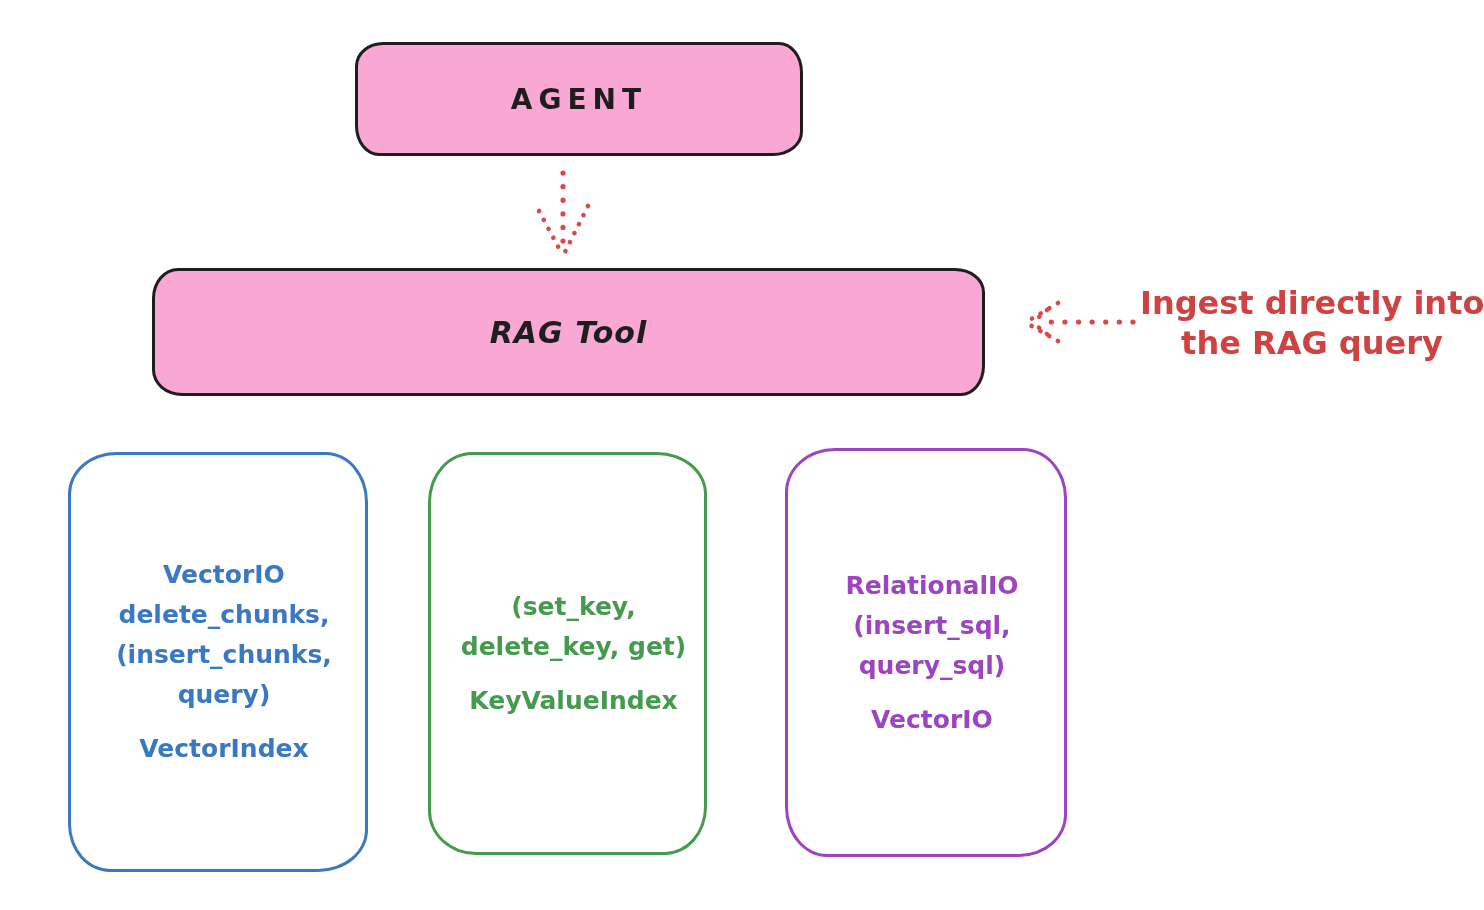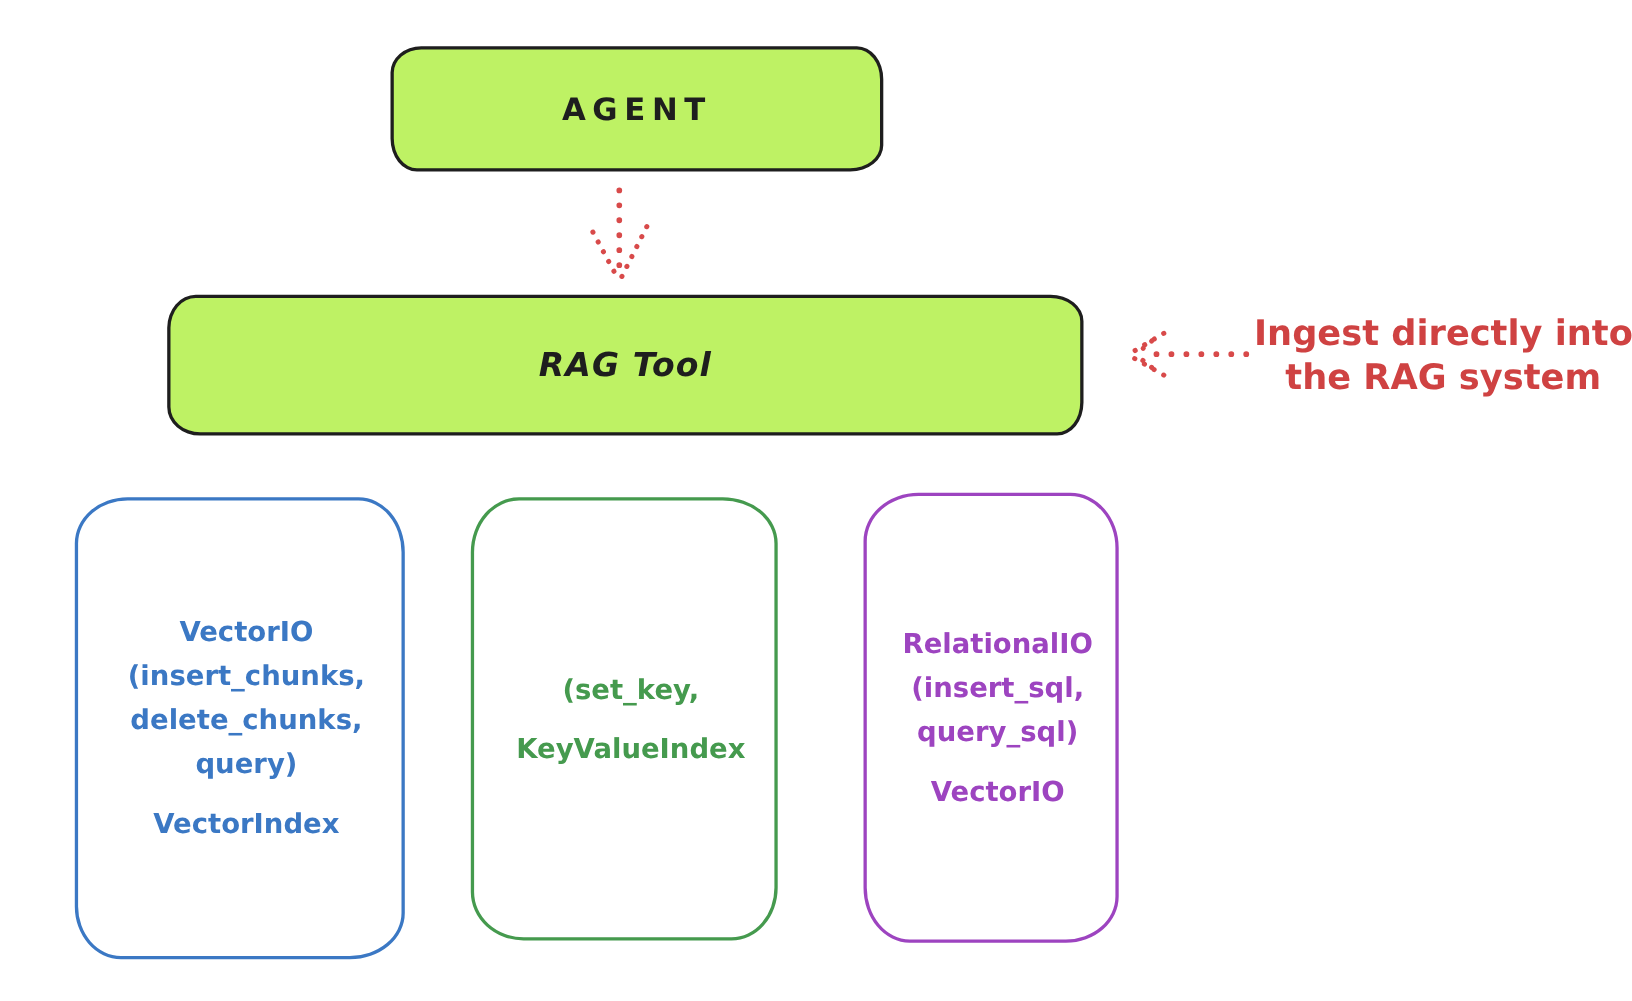--- a/index.html
+++ b/index.html
@@ -14,21 +14,21 @@
     background: #ffffff;
     font-family: "DejaVu Sans", sans-serif;
     overflow: hidden;
   }
   .sketch-box {
     position: absolute;
     box-sizing: border-box;
     display: flex;
     align-items: center;
     justify-content: center;
-    background: #bef264;
+    background: #f9a8d4;
   }
   .black-box {
     border: 3.5px solid #1e1e1e;
     color: #1e1e1e;
   }
   .agent-box {
     left: 355px; top: 42px; width: 448px; height: 114px;
     border-radius: 28px 24px 30px 24px / 24px 30px 24px 30px;
   }
   .agent-label {
@@ -101,21 +101,21 @@
     color: #3b78c4;
     border-radius: 48px 42px 50px 42px / 42px 50px 42px 48px;
   }
   .keyvalue-box {
     left: 428px; top: 452px; width: 279px; height: 403px;
     border: 3.5px solid #459a4e;
     color: #459a4e;
     border-radius: 44px 50px 42px 48px / 50px 42px 48px 44px;
   }
   .relational-box {
-    left: 785px; top: 448px; width: 232px; height: 409px;
+    left: 785px; top: 448px; width: 282px; height: 409px;
     border: 3.5px solid #9d44c0;
     color: #9d44c0;
     border-radius: 50px 44px 48px 42px / 44px 50px 42px 50px;
   }
 </style>
 </head>
 <body>
 
 <div class="canvas">
 
@@ -137,33 +137,34 @@
       <path class="dot-stroke-fine" d="M1047 334 L1033 323"></path>
     </g>
   </svg>
 
   <div class="sketch-box black-box rag-box">
     <span class="rag-label">RAG Tool</span>
   </div>
 
   <div class="annotation">
     <div>Ingest directly into</div>
-    <div>the RAG system</div>
+    <div>the RAG query</div>
   </div>
 
   <div class="io-box vector-box">
     <div>VectorIO</div>
+    <div>delete_chunks,</div>
     <div>(insert_chunks,</div>
-    <div>delete_chunks,</div>
     <div>query)</div>
     <div class="index-label">VectorIndex</div>
   </div>
 
   <div class="io-box keyvalue-box">
     <div>(set_key,</div>
+    <div>delete_key, get)</div>
     <div class="index-label">KeyValueIndex</div>
   </div>
 
   <div class="io-box relational-box">
     <div>RelationalIO</div>
     <div>(insert_sql,</div>
     <div>query_sql)</div>
     <div class="index-label">VectorIO</div>
   </div>
 

